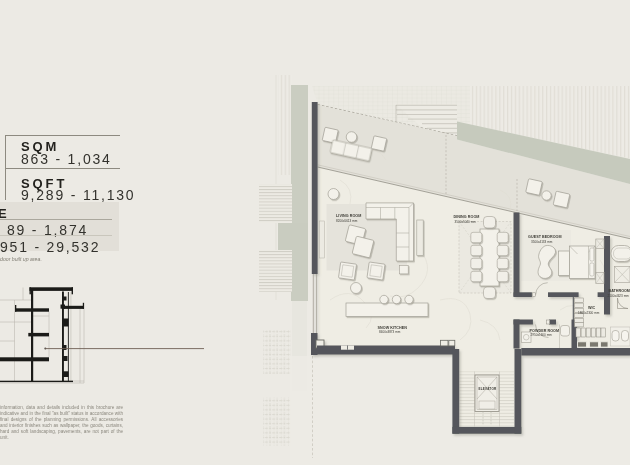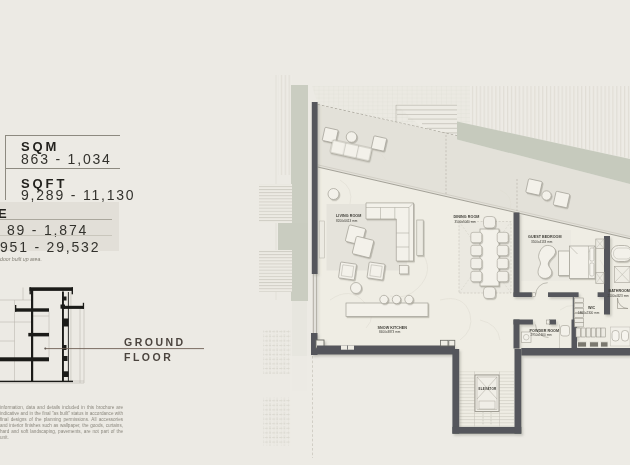--- a/index.html
+++ b/index.html
@@ -449,16 +449,15 @@
 <div class="hline" style="left:0;top:218.5px;width:112px;background:#aaa79d"></div>
 
 <div class="abs num" style="left:-1px;top:222px;margin-left:8px;">89 - 1,874</div>
 
 <div class="hline" style="left:0;top:234.5px;width:112px;background:#c9c6bc"></div>
 
 <div class="abs num" style="left:0px;top:238.5px;">951 - 29,532</div>
 
 <div class="cap">door built up area.</div>
 
-<div class="gfloor">GROUND<br>FLOOR</div>
 
 <div class="disc">information, data and details included in this brochure are indicative and in the final "as built" status in accordance with final designs of the planning permissions. All accessories and interior finishes such as wallpaper, the goods, curtains, hard and soft landscaping, pavements, are not part of the unit.</div>
 </div>
 
 </body></html>

